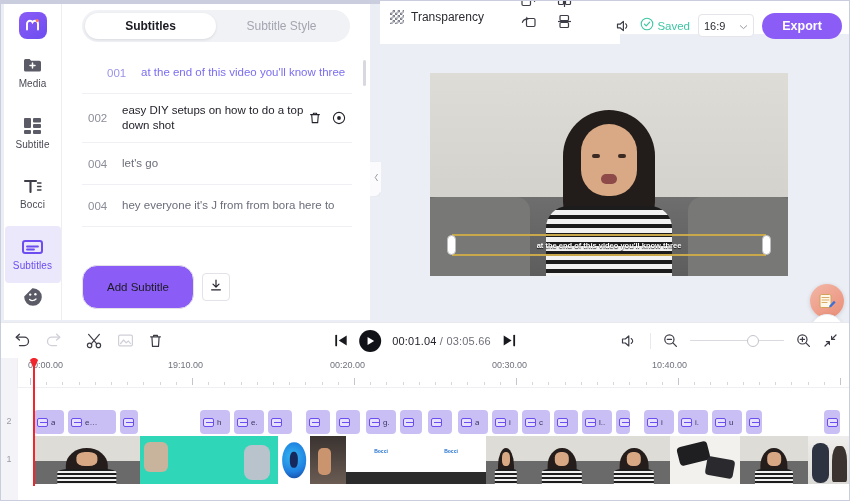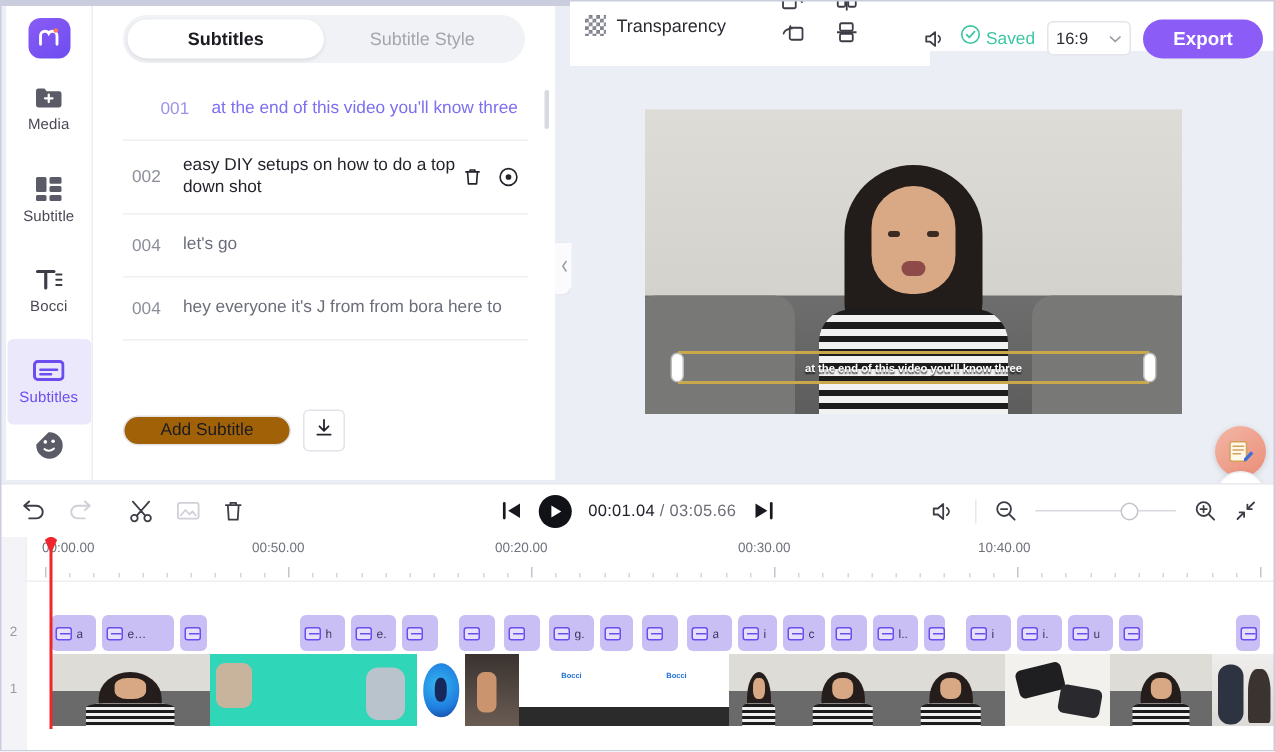--- a/index.html
+++ b/index.html
@@ -85,22 +85,22 @@
   .panel-scroll {
     position: absolute; right: 4px; top: 56px; width: 3px; height: 26px;
     background: #d8d9e0; border-radius: 2px;
   }
 
   .panel-actions {
     position: absolute; left: 20px; top: 268px; width: 268px; height: 30px;
     display: flex; align-items: center; gap: 8px;
   }
   .pill-btn {
-    height: 20px; border: 1px solid #e2e2e8; border-radius: 15px;
-    background: #a16207; display: flex; align-items: center; justify-content: center;
+    height: 44px; border: 1px solid #e2e2e8; border-radius: 15px;
+    background: #8b5cf6; display: flex; align-items: center; justify-content: center;
     gap: 5px; font-size: 11.5px; color: #1b1b22; cursor: pointer; padding: 0 12px;
   }
   .pill-btn.a { width: 112px; }
   .pill-btn.b { width: 116px; }
   .sq-btn {
     width: 28px; height: 28px; border: 1px solid #e2e2e8; border-radius: 4px;
     background: #fff; display:flex; align-items:center; justify-content:center; cursor:pointer;
   }
 
   .collapse-tab {
@@ -670,21 +670,21 @@
           <path d="M2 13 6.4 8.6M6.4 8.6H3.4M6.4 8.6v3" fill="none" stroke="#3c3d46" stroke-width="1.2" stroke-linecap="round"></path>
           <path d="M13 2 8.6 6.4M8.6 6.4h3M8.6 6.4v-3" fill="none" stroke="#3c3d46" stroke-width="1.2" stroke-linecap="round"></path>
         </svg>
       </span>
     </div>
   </div>
 
   <div class="ruler" id="ruler">
     <div class="ruler-gutter"></div>
   <span class="tick-lbl" style="left: 28px;">00:00.00</span>
-      <span class="tick-lbl" style="left: 168px;">00:50.00</span>
+      <span class="tick-lbl" style="left: 168px;">19:10.00</span>
       <span class="tick-lbl" style="left: 330px;">00:20.00</span>
       <span class="tick-lbl" style="left: 492px;">00:30.00</span>
       <span class="tick-lbl" style="left: 652px;">10:40.00</span>
       <span class="tick maj" style="left: 30px;"></span>
       <span class="tick min" style="left: 46.2px;"></span>
       <span class="tick min" style="left: 62.4px;"></span>
       <span class="tick min" style="left: 78.6px;"></span>
       <span class="tick min" style="left: 94.8px;"></span>
       <span class="tick min" style="left: 111px;"></span>
       <span class="tick min" style="left: 127.2px;"></span>

